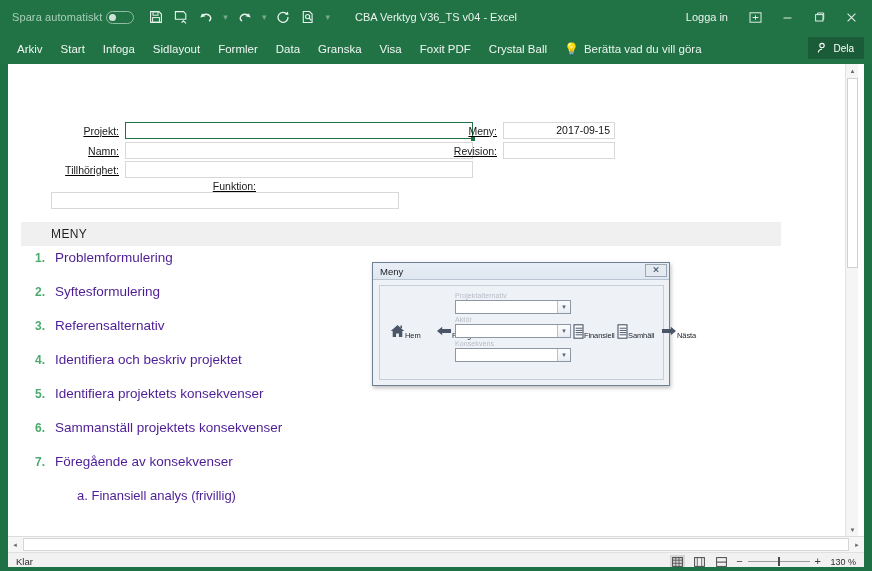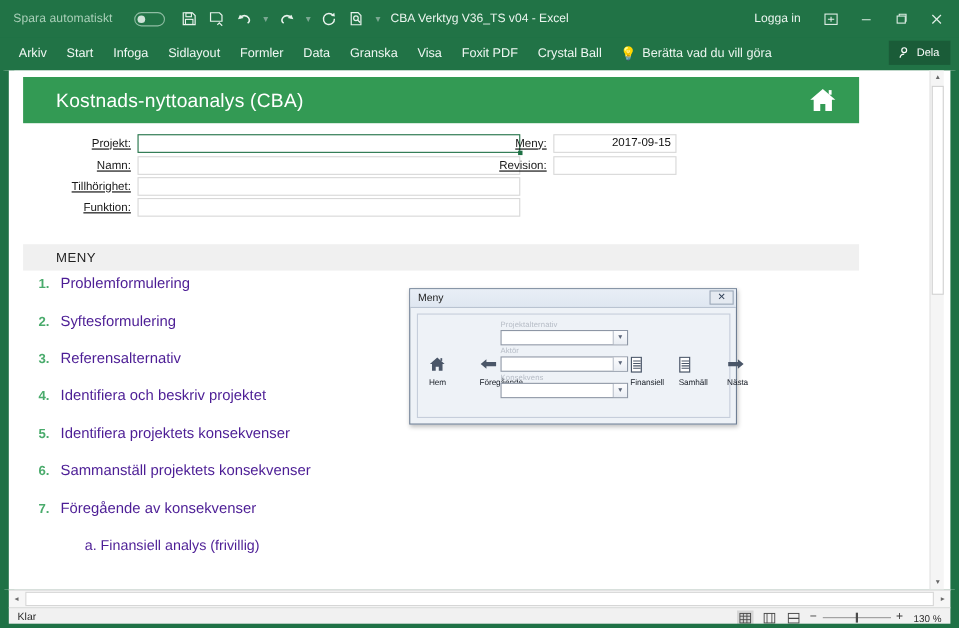--- a/index.html
+++ b/index.html
@@ -16,21 +16,21 @@
     background: #1e7145;
   }
 
   
   .titlebar {
     position: absolute; left: 0; top: 0; width: 872px; height: 34px;
     background: #217346;
     display: flex; align-items: center;
   }
   .autosave {
-    display: flex; align-items: center; gap: 20px;
+    display: flex; align-items: center; gap: 4px;
     margin-left: 12px;
   }
   .autosave-label {
     color: #a9cfb8; font-size: 11px; letter-spacing: .1px;
     white-space: nowrap;
   }
   .toggle {
     width: 28px; height: 13px; border-radius: 7px;
     border: 1px solid #8fbda3; position: relative;
     background: transparent;
@@ -211,21 +211,21 @@
   }
   .dlg-left {
     position: absolute; left: 10px; top: 36px;
     display: flex; gap: 12px;
   }
   .dlg-right {
     position: absolute; left: 193px; top: 36px;
     display: flex; gap: 10px;
   }
   .dbtn {
-    display: flex; flex-direction: column; align-items: flex-start;
+    display: flex; flex-direction: row; align-items: flex-end;
     width: 34px;
   }
   .dbtn .dico { color: #4a5668; height: 18px; display:flex; align-items:center;}
   .dbtn .dico svg { display: block; }
   .dbtn .dlbl {
     font-size: 7.5px; color: #20262f; margin-top: 3px;
     white-space: nowrap; letter-spacing: -.1px;
   }
   .dlg-fields {
     position: absolute; left: 75px; top: 6px; width: 116px;
@@ -433,44 +433,35 @@
           <circle cx="6" cy="3.6" r="2.2" fill="none" stroke="currentColor" stroke-width="1.1"></circle>
           <path fill="none" stroke="currentColor" stroke-width="1.1" d="M2.3 10.6c0-2.2 1.7-3.4 3.7-3.4"></path>
         </svg>
       <span>Dela</span>
     </span>
   </div>
 
   <div class="sheet-frame">
     <div class="sheet">
 
-      <div class="banner">
-        <span class="banner-title">Kostnads-nyttoanalys (CBA)</span>
-        <span class="banner-home">
-          <svg width="26" height="25" viewBox="0 0 26 25">
-            <path fill="currentColor" d="M13 2.5L1.6 12.2h3.1v10.3h6V16h4.6v6.5h6V12.2h3.1z"></path>
-            <rect x="18.4" y="3.4" width="2.6" height="4.2" fill="currentColor"></rect>
-          </svg>
-        </span>
-      </div>
 
       <div class="form">
         <div class="frow" style="left:30px; top:4px;">
           <span class="flabel">Projekt:</span>
           <span class="fbox wide sel" style="position:relative;"></span>
         </div>
         <div class="frow" style="left:30px; top:24px;">
           <span class="flabel">Namn:</span>
           <span class="fbox wide"></span>
         </div>
         <div class="frow" style="left:30px; top:43px;">
           <span class="flabel">Tillhörighet:</span>
           <span class="fbox wide"></span>
         </div>
-        <div class="frow" style="left:30px; top:62px;">
+        <div class="frow" style="left:30px; top:62px;flex-direction:column;">
           <span class="flabel">Funktion:</span>
           <span class="fbox wide"></span>
         </div>
 
         <div class="frow" style="left:420px; top:4px;">
           <span class="flabel r">Meny:</span>
           <span class="fbox date">
             <span class="date-val">2017-09-15</span>
           </span>
         </div>

